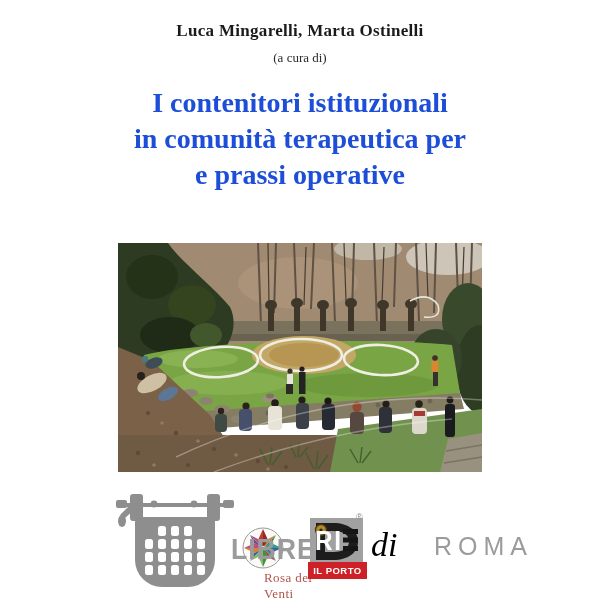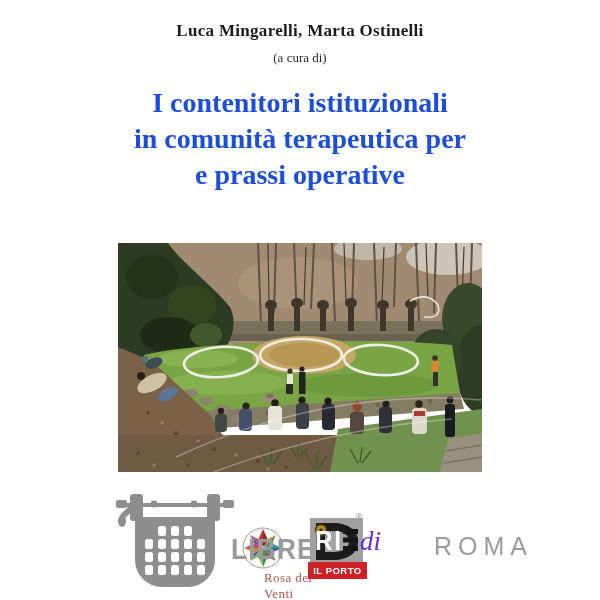--- a/index.html
+++ b/index.html
@@ -26,21 +26,21 @@
   .dsquare{position:absolute;left:310px;top:518px;width:53px;height:48px;background:#a16207;}
   .dsquare svg{position:absolute;inset:0;width:53px;height:48px;}
   .white-ri{position:absolute;left:5px;top:8px;color:#ffffff;
       font-family:"Liberation Sans",sans-serif;font-weight:bold;font-size:27px;
       letter-spacing:2px;transform:scaleX(.9);transform-origin:left top;z-index:3;}
   .registered{position:absolute;left:356px;top:512px;font-size:9px;color:#909090;
       font-family:"Liberation Sans",sans-serif;}
   .ilporto{position:absolute;left:308px;top:562px;width:59px;height:17px;background:#cd2127;
       color:#fff;font-family:"Liberation Sans",sans-serif;font-weight:bold;font-size:9.5px;
       line-height:17px;text-align:center;letter-spacing:.5px;}
-  .di{position:absolute;left:360px;top:526px;font-style:italic;font-size:27px;color:#6d28d9;}
+  .di{position:absolute;left:371px;top:526px;font-style:italic;font-size:34px;color:#000000;}
   .roma{position:absolute;left:390px;top:532px;font-family:"Liberation Sans",sans-serif;
       font-size:25px;color:#9b9b9b;letter-spacing:6px;margin-left:44px;}
 </style>
 </head>
 <body>
 
 <div class="cover">
 
   <div class="authors">Luca Mingarelli, Marta Ostinelli</div>
   <div class="curator">(a cura di)</div>

